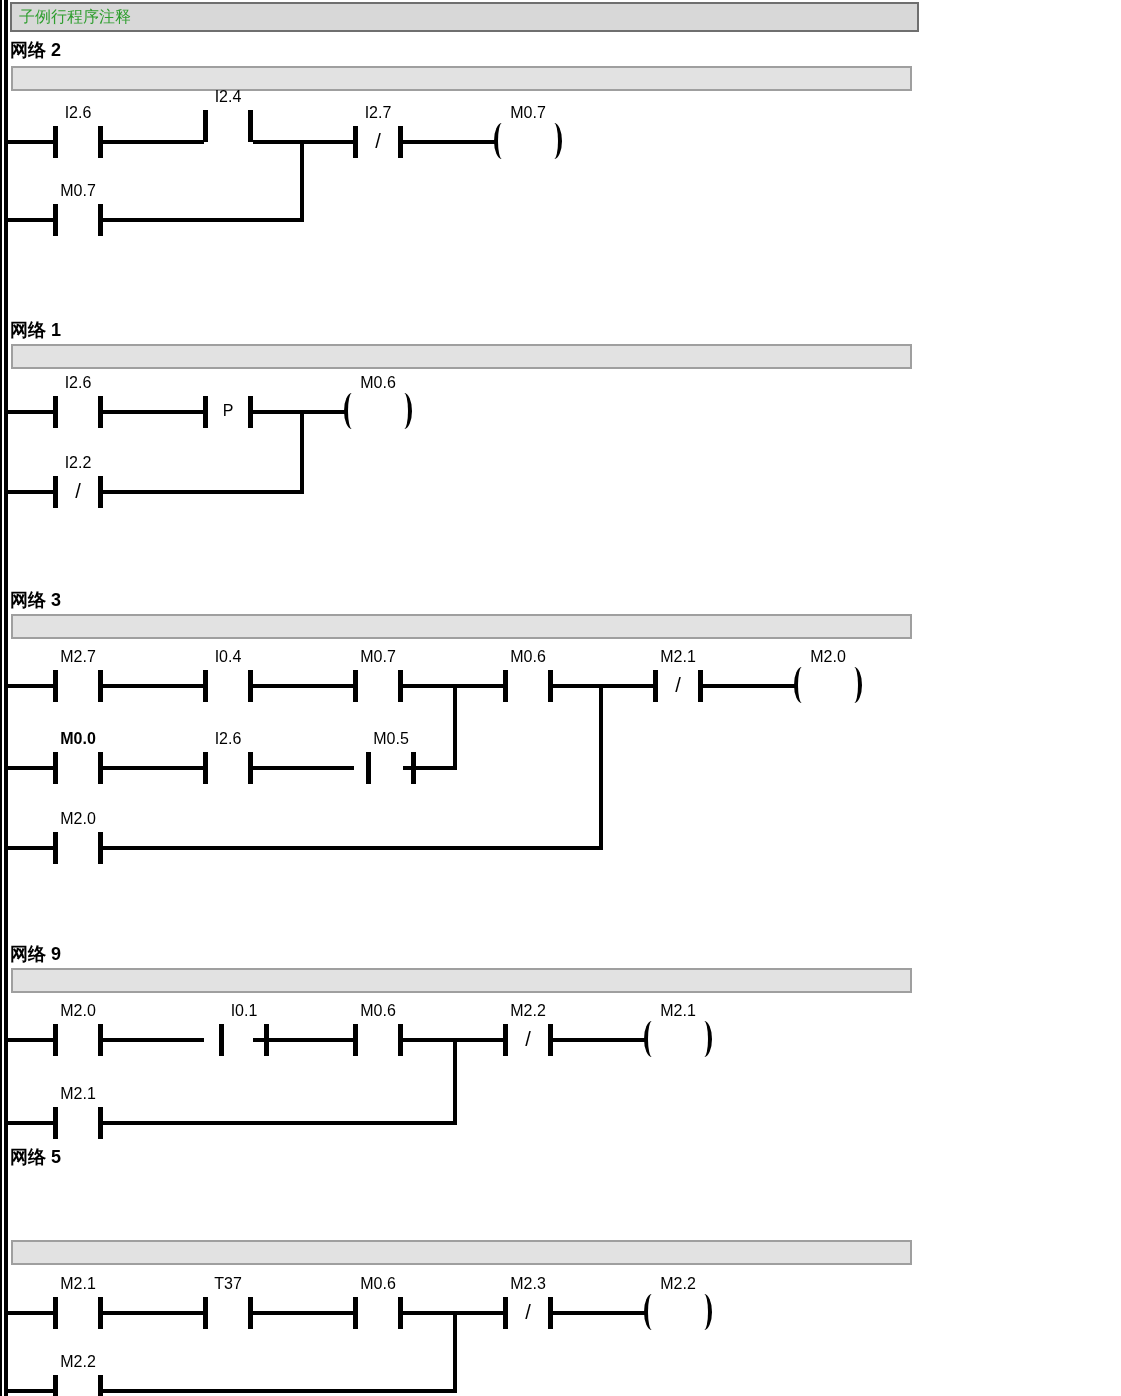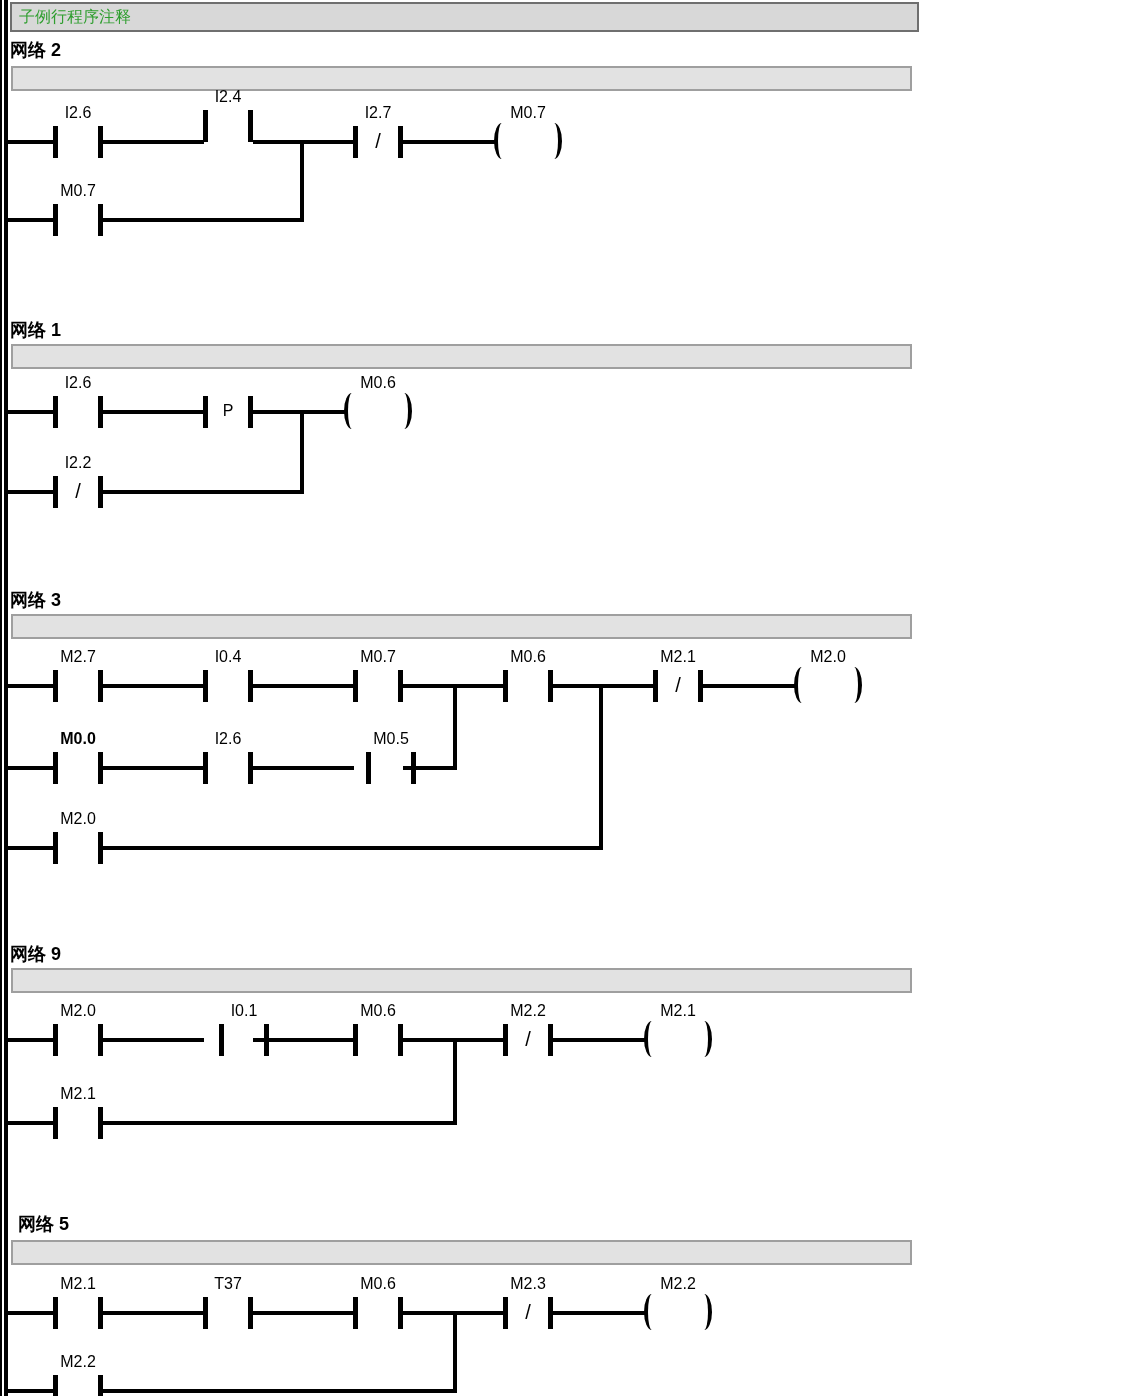--- a/index.html
+++ b/index.html
@@ -221,21 +221,21 @@
         <div class="paren r"></div>
       </div>
       <div class="wire-h" style="left: 4px; top: 1121px; width: 50px;"></div>
       <div class="lad-el" style="left: 18px; top: 1085px;">
         <div class="op-label">M2.1</div>
         <div class="bar l"></div>
         <div class="bar r"></div>
       </div>
       <div class="wire-h" style="left: 103px; top: 1121px; width: 354px;"></div>
       <div class="wire-v" style="left: 453px; top: 1038px; height: 87px;"></div>
-      <div class="net-title" style="top: 1212px; margin-left: 8px;">网络 5</div>
+      <div class="net-title" style="top: 1145px;">网络 5</div>
       <div class="comment-bar" style="top: 1240px;"></div>
       <div class="wire-h" style="left: 4px; top: 1311px; width: 50px;"></div>
       <div class="lad-el" style="left: 18px; top: 1275px;">
         <div class="op-label">M2.1</div>
         <div class="bar l"></div>
         <div class="bar r"></div>
       </div>
       <div class="wire-h" style="left: 103px; top: 1311px; width: 101px;"></div>
       <div class="lad-el" style="left: 168px; top: 1275px;">
         <div class="op-label">T37</div>

